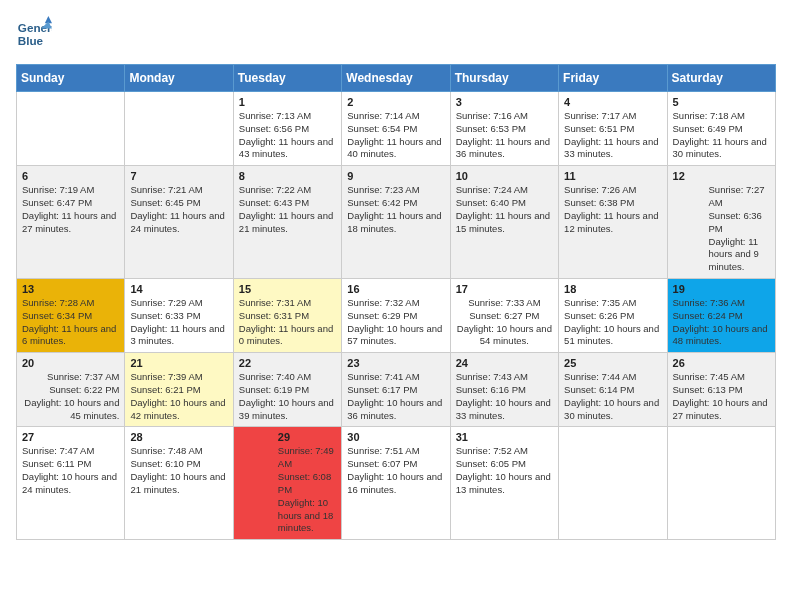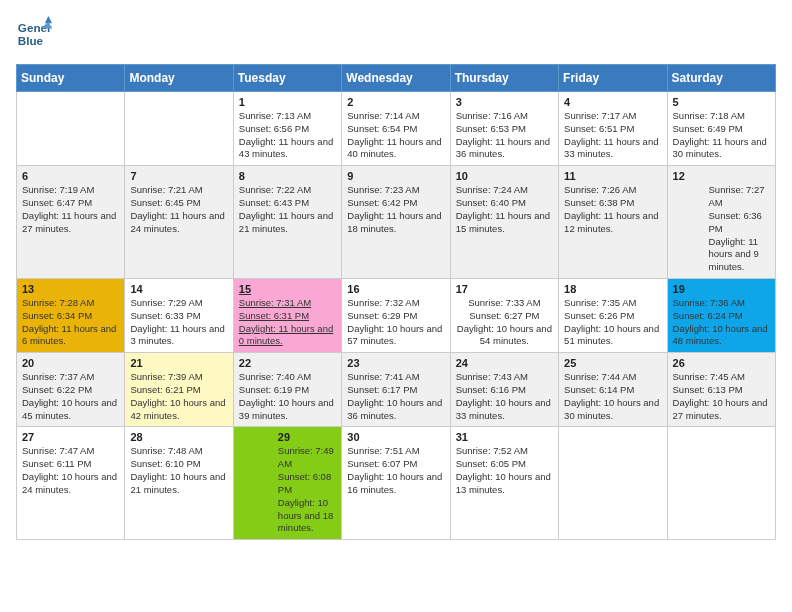--- a/index.html
+++ b/index.html
@@ -198,21 +198,21 @@
           <div class="cell-info" style="white-space: pre-line;">Sunrise: 7:28 AM
 Sunset: 6:34 PM
 Daylight: 11 hours and 6 minutes.</div>
         </td>
         <td style="background: rgb(255, 255, 255);">
           <span class="day-number">14</span>
           <div class="cell-info" style="white-space: pre-line;">Sunrise: 7:29 AM
 Sunset: 6:33 PM
 Daylight: 11 hours and 3 minutes.</div>
         </td>
-        <td style="background: #f9a8d4; text-decoration: underline;">
+        <td style="background: #fef9c3;">
           <span class="day-number">15</span>
           <div class="cell-info" style="white-space: pre-line;">Sunrise: 7:31 AM
 Sunset: 6:31 PM
 Daylight: 11 hours and 0 minutes.</div>
         </td>
         <td style="background: rgb(255, 255, 255);">
           <span class="day-number">16</span>
           <div class="cell-info" style="white-space: pre-line;">Sunrise: 7:32 AM
 Sunset: 6:29 PM
 Daylight: 10 hours and 57 minutes.</div>
@@ -232,21 +232,21 @@
         <td style="background: #0ea5e9;">
           <span class="day-number">19</span>
           <div class="cell-info" style="white-space: pre-line;">Sunrise: 7:36 AM
 Sunset: 6:24 PM
 Daylight: 10 hours and 48 minutes.</div>
         </td>
       </tr>
       <tr>
         <td style="background: rgb(240, 240, 240);">
           <span class="day-number">20</span>
-          <div class="cell-info" style="white-space: pre-line;">Sunrise: 7:37 AM
+          <div class="cell-info" style="white-space: pre-line; text-align: right;">Sunrise: 7:37 AM
 Sunset: 6:22 PM
 Daylight: 10 hours and 45 minutes.</div>
         </td>
         <td style="background: #fef9c3;">
           <span class="day-number">21</span>
           <div class="cell-info" style="white-space: pre-line;">Sunrise: 7:39 AM
 Sunset: 6:21 PM
 Daylight: 10 hours and 42 minutes.</div>
         </td>
         <td style="background: rgb(240, 240, 240);">
@@ -286,21 +286,21 @@
           <div class="cell-info" style="white-space: pre-line;">Sunrise: 7:47 AM
 Sunset: 6:11 PM
 Daylight: 10 hours and 24 minutes.</div>
         </td>
         <td style="background: rgb(255, 255, 255);">
           <span class="day-number">28</span>
           <div class="cell-info" style="white-space: pre-line;">Sunrise: 7:48 AM
 Sunset: 6:10 PM
 Daylight: 10 hours and 21 minutes.</div>
         </td>
-        <td style="background: #84cc16; padding-left: 44px;">
+        <td style="background: #ef4444; padding-left: 44px;">
           <span class="day-number">29</span>
           <div class="cell-info" style="white-space: pre-line;">Sunrise: 7:49 AM
 Sunset: 6:08 PM
 Daylight: 10 hours and 18 minutes.</div>
         </td>
         <td style="background: rgb(255, 255, 255);">
           <span class="day-number">30</span>
           <div class="cell-info" style="white-space: pre-line;">Sunrise: 7:51 AM
 Sunset: 6:07 PM
 Daylight: 10 hours and 16 minutes.</div>

